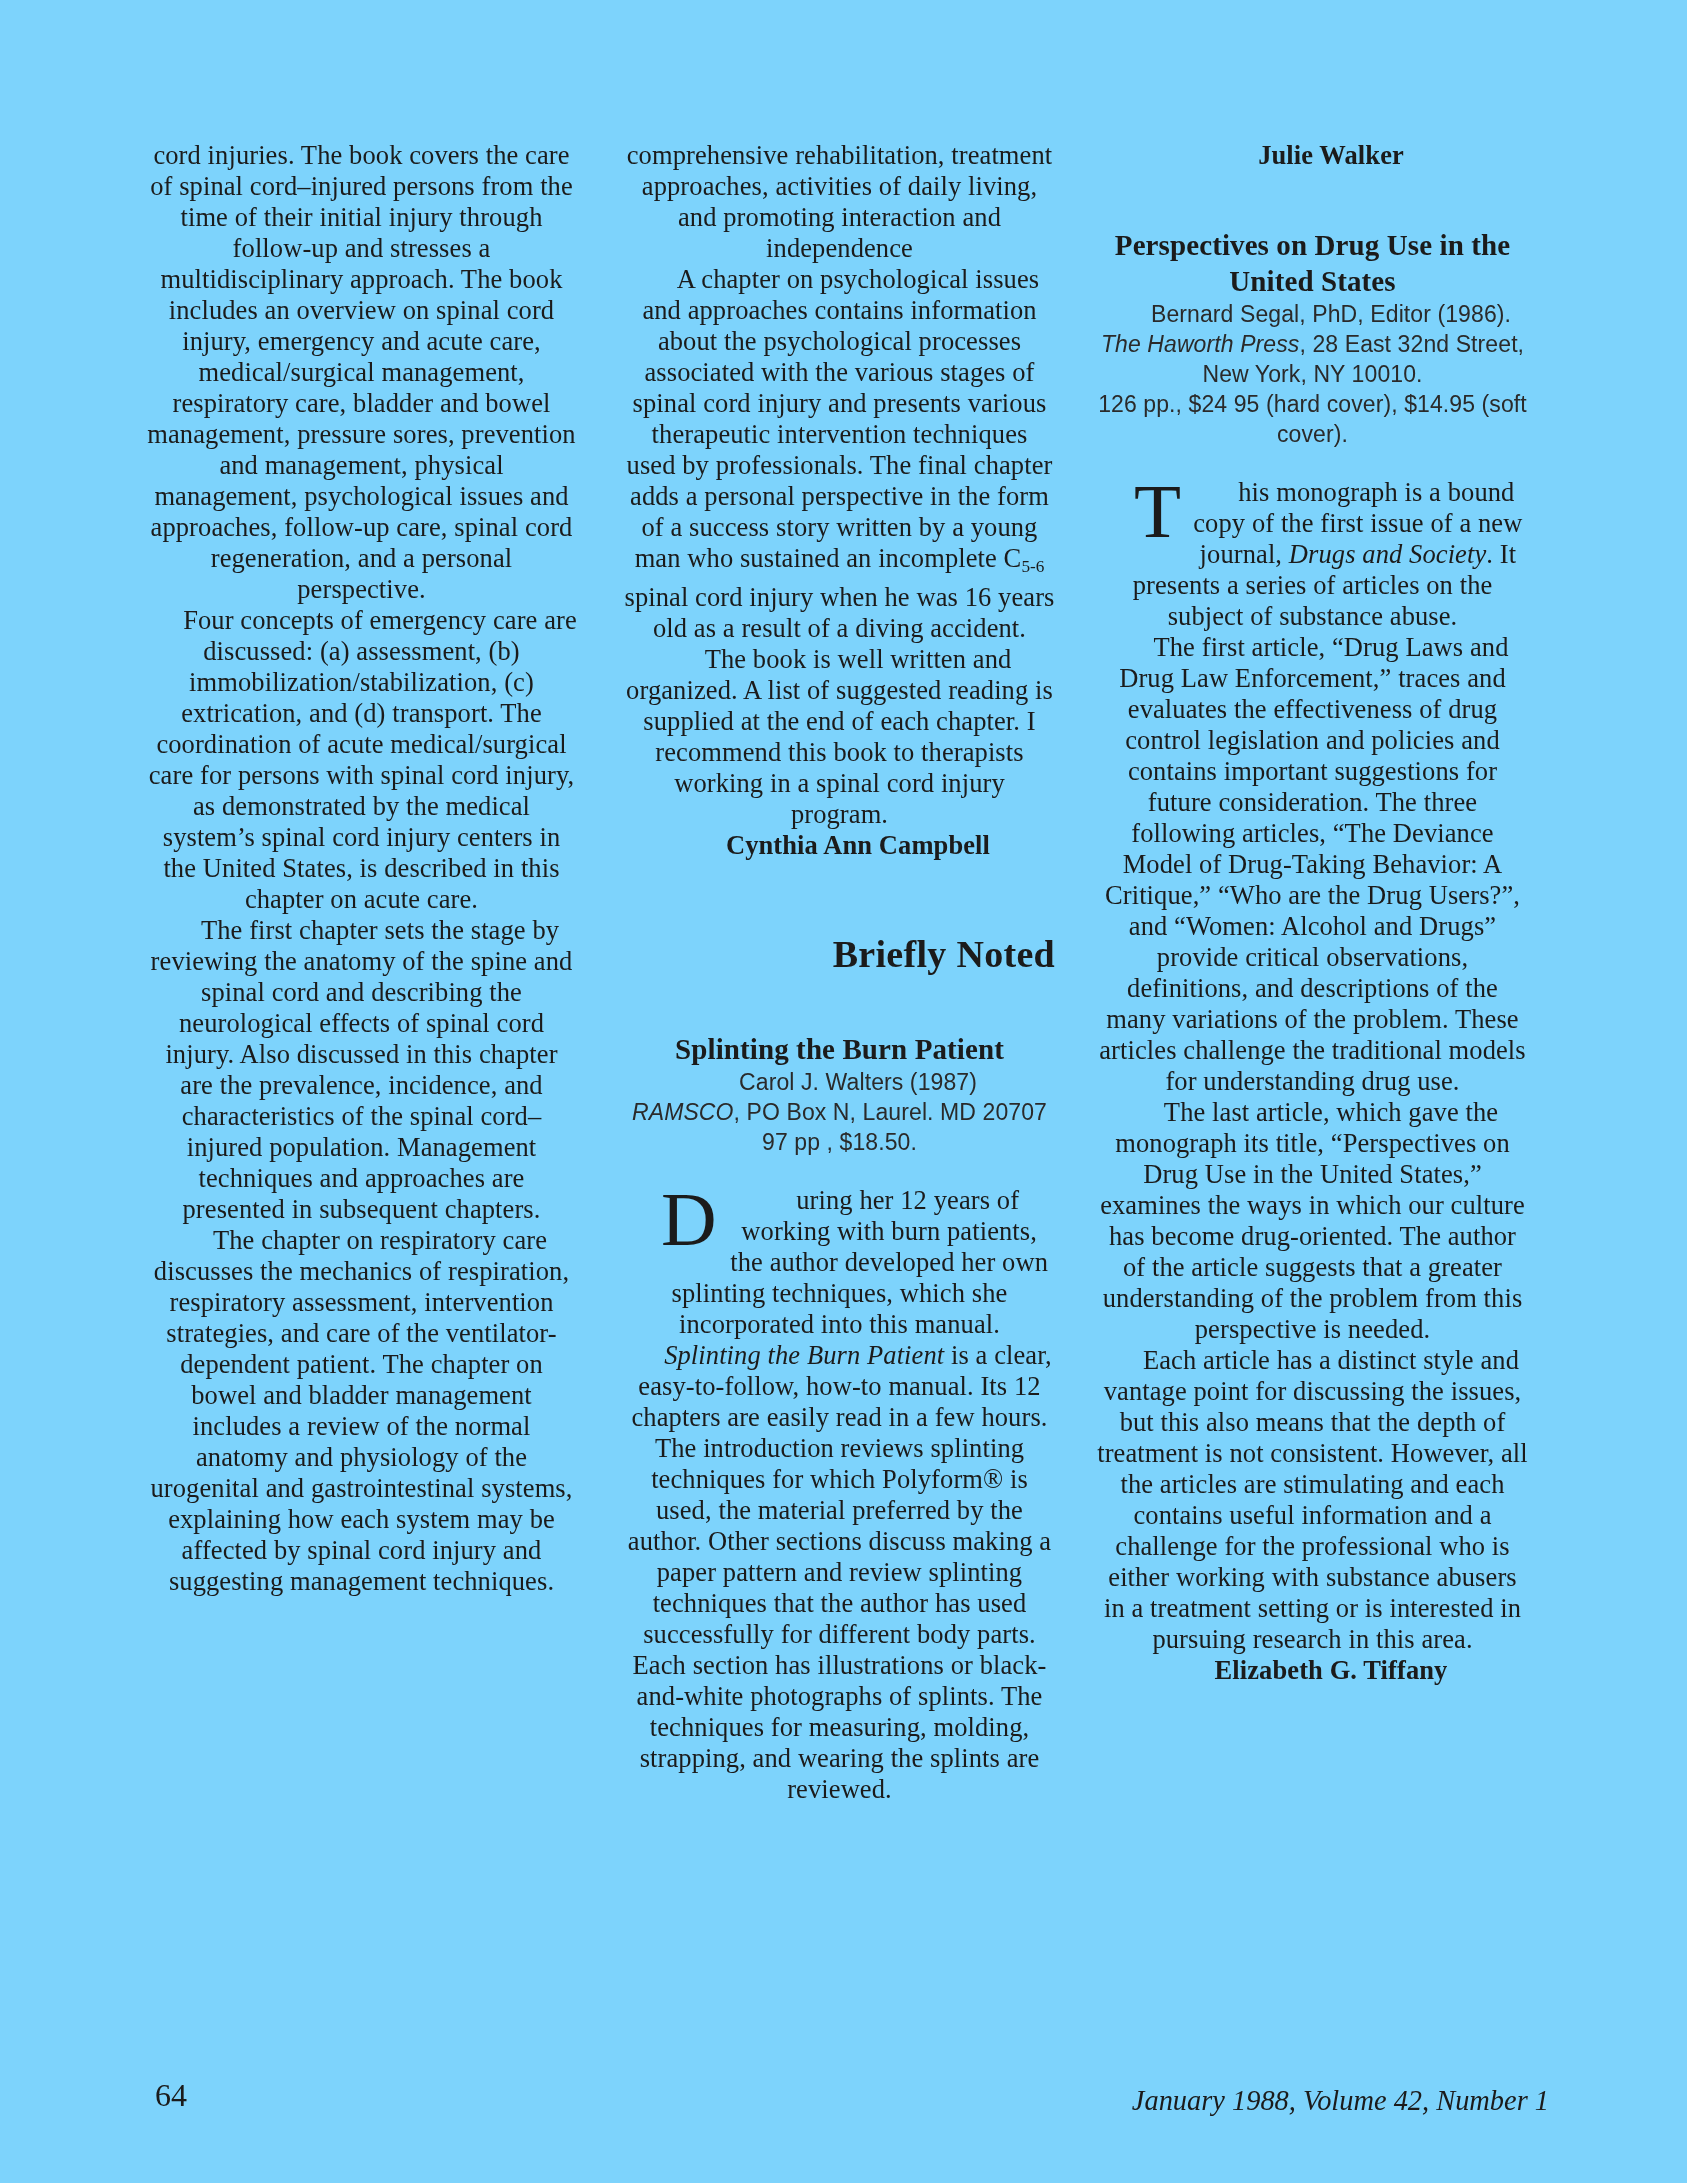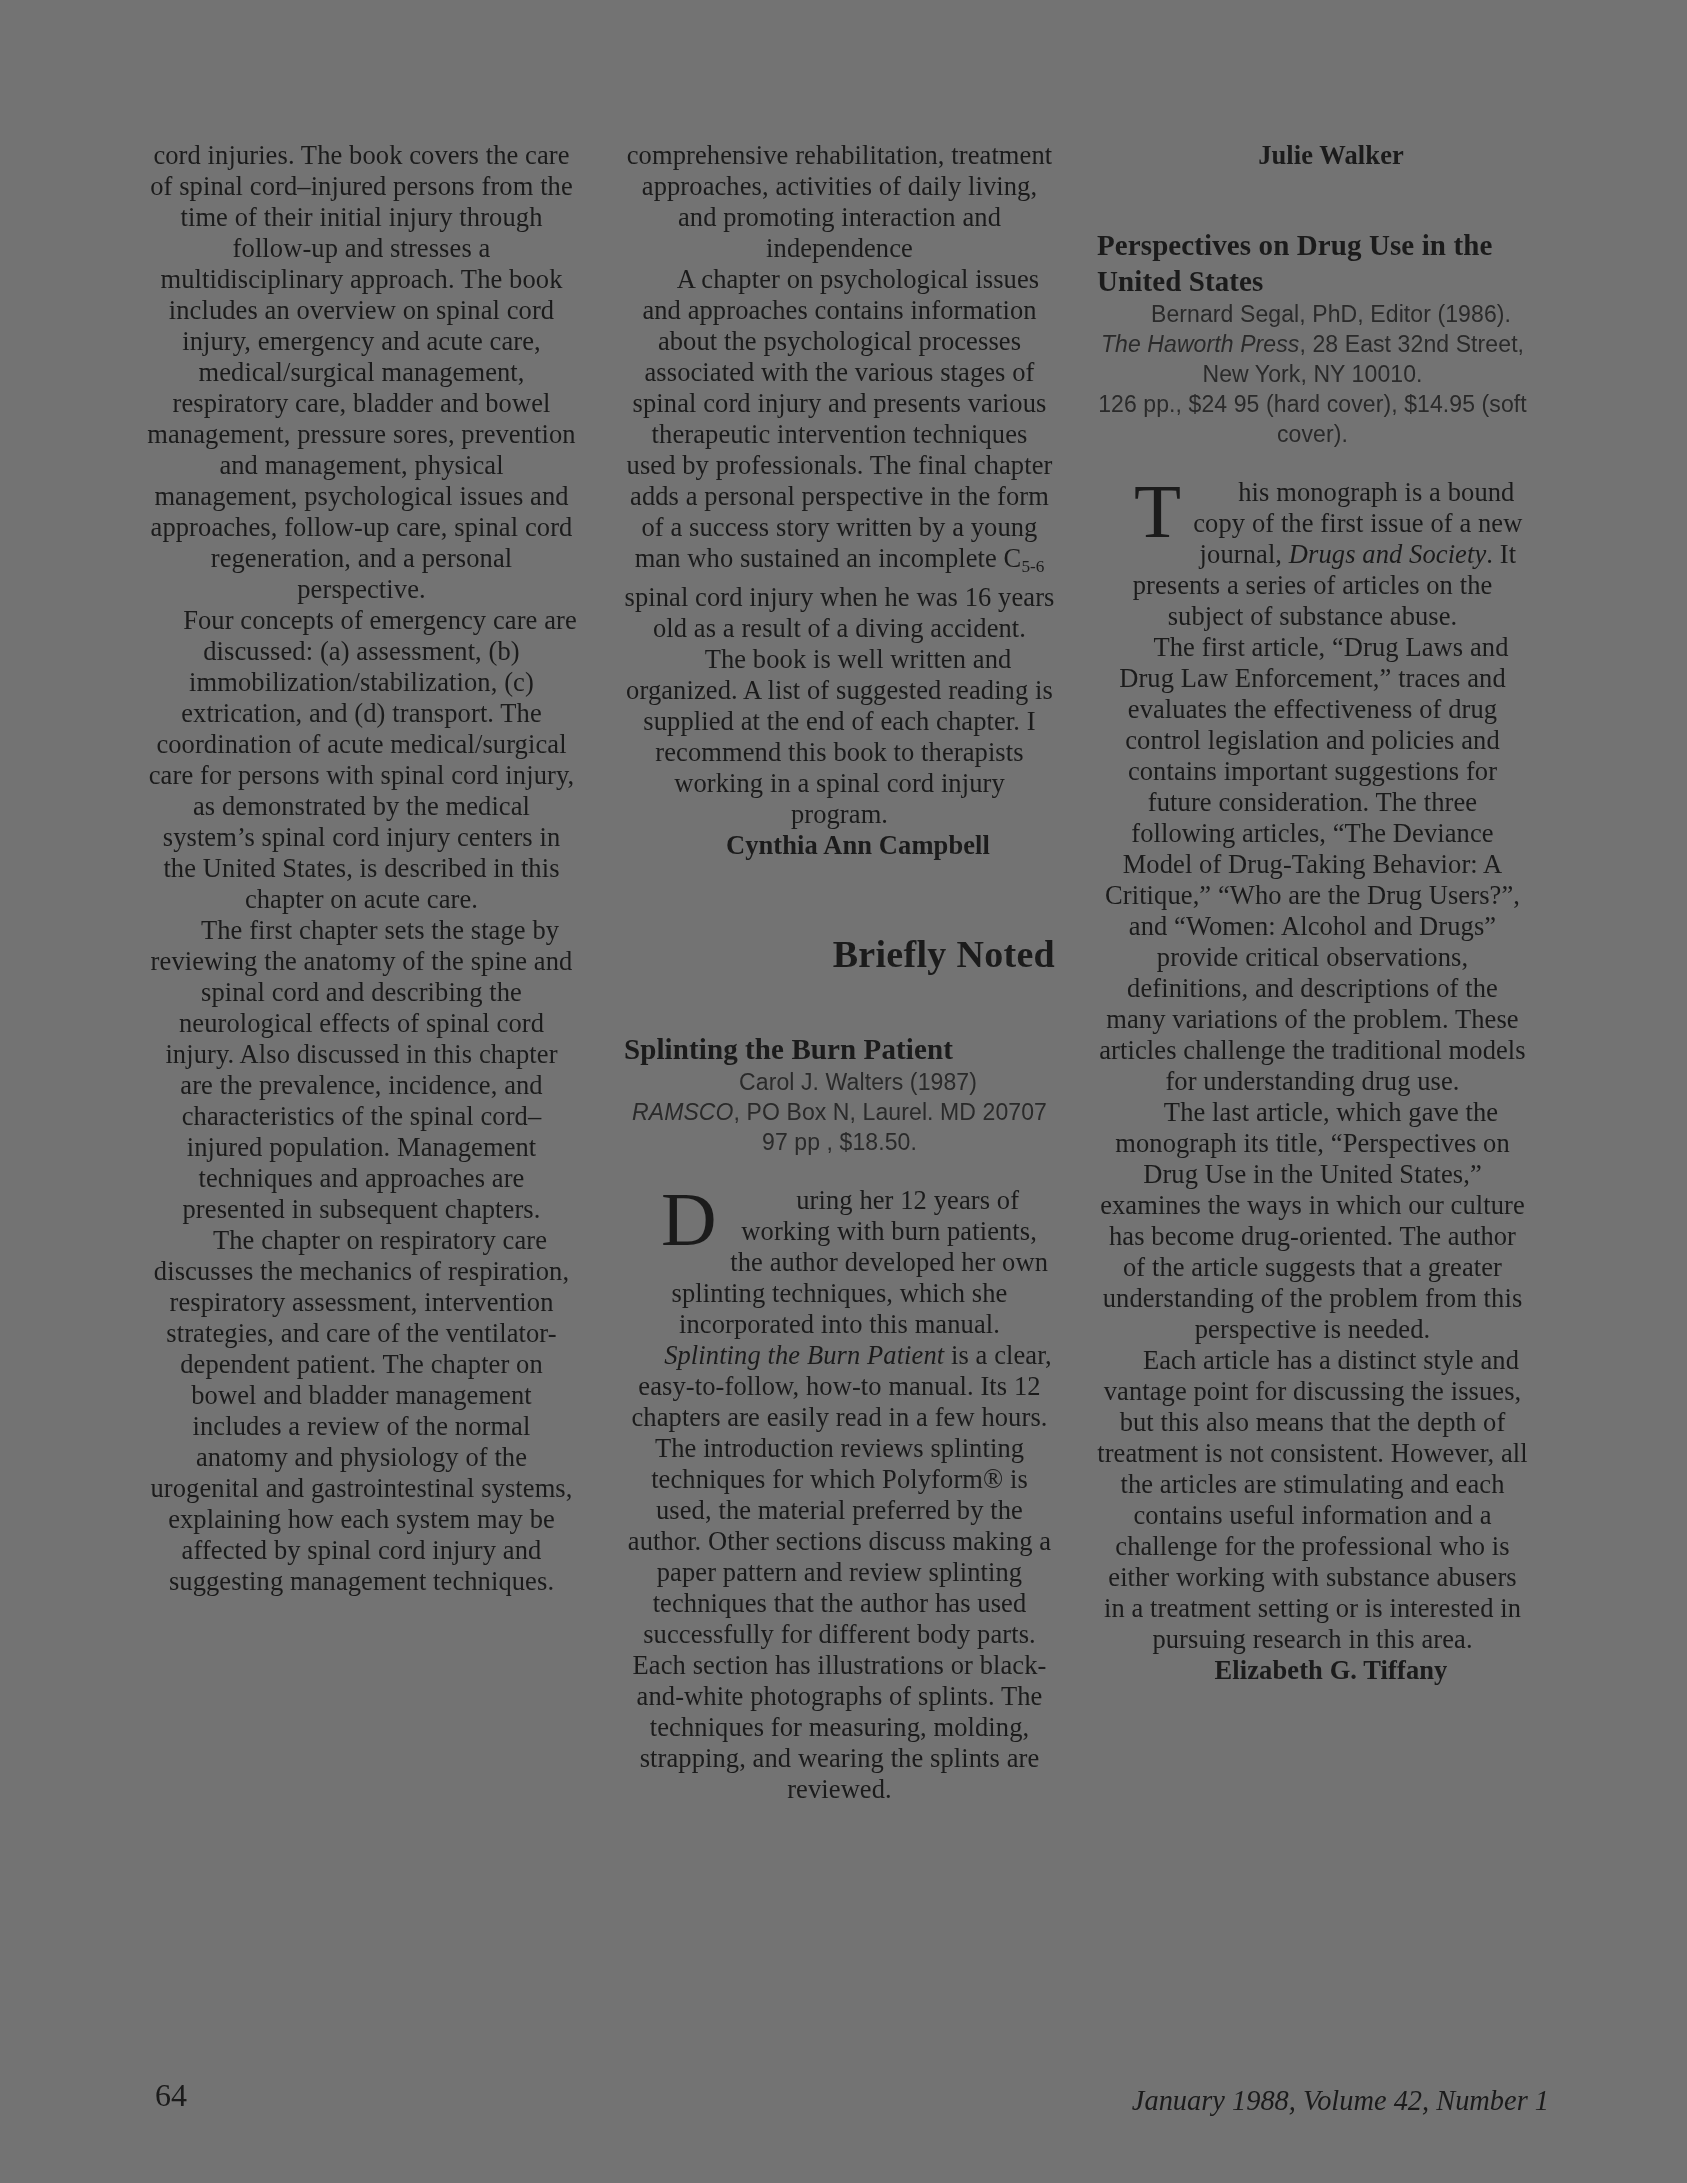--- a/index.html
+++ b/index.html
@@ -1,20 +1,20 @@
 <!DOCTYPE html>
 <html style="font-size:10.6px"><head>
 <meta charset="utf-8">
 <style>
   html, body { margin: 0; padding: 0; }
   .page {
     position: relative;
     width: 1687px;
     height: 2183px;
-    background: #737373;
+    background: #7dd3fc;
     font-family: "Liberation Serif", serif;
     color: #1b1b1b;
     overflow: hidden;
   }
   .col {
     position: absolute;
     top: 140px;
     width: 431px;
     font-size: 26.5px;
     line-height: 31px;
@@ -40,21 +40,21 @@
     margin: 73px 0 0 0;
     text-indent: 0;
     text-align: right;
   }
   .review-title {
     font-size: 29px;
     line-height: 36px;
     font-weight: bold;
     margin: 56px 0 0 0;
     text-indent: 0;
-    text-align: left;
+    text-align: center;
   }
   .cite {
     font-family: "Liberation Sans", sans-serif;
     font-size: 23px;
     line-height: 30px;
     margin: 20px 0 0 0;
     text-indent: 0;
     text-align: left;
     color: #2a2a2a;
   }

